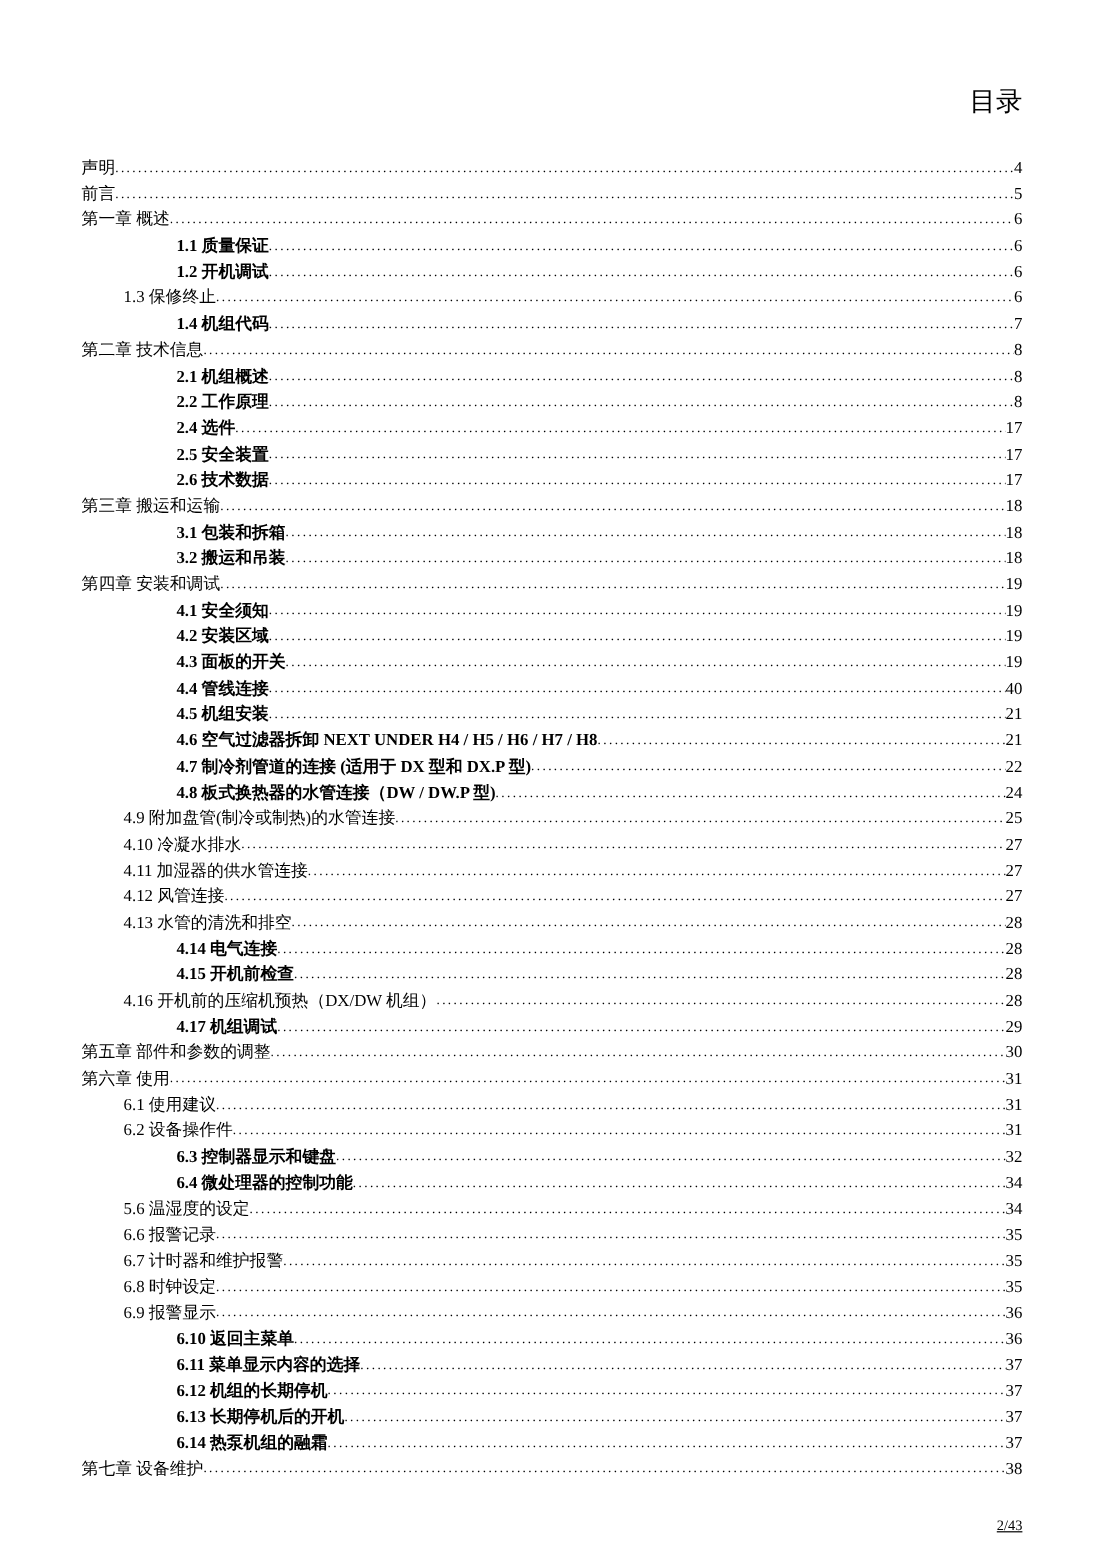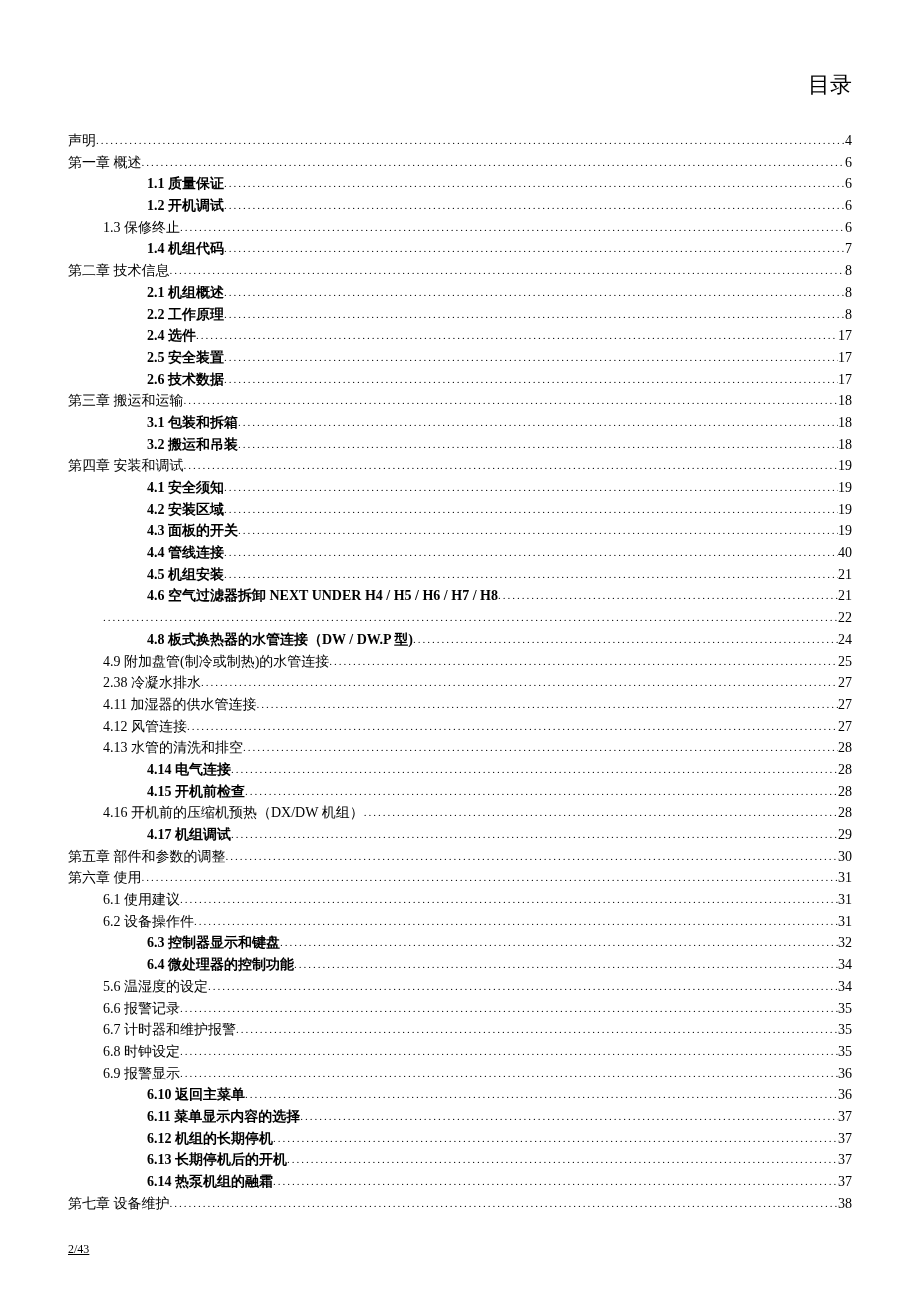--- a/index.html
+++ b/index.html
@@ -53,38 +53,43 @@
       padding-left: 0;
     }
     .level-1 {
       padding-left: 35px;
     }
     .bold {
       font-weight: bold;
       margin-left: 44px;
     }
     .footer {
-      text-align: left;
+      text-align: right;
       margin-top: 28px;
       font-size: 12px;
       text-decoration: underline;
     }
   </style>
 </head>
 <body>
 
 <h1 class="title">目录</h1>
 
 <div class="toc" id="toc-container">
     <div class="toc-row level-0">
       <span class="toc-label">声明 </span>
       <span class="toc-dots"></span>
       <span class="toc-page">4</span>
     </div>
     <div class="toc-row level-0">
+      <span class="toc-label">前言 </span>
+      <span class="toc-dots"></span>
+      <span class="toc-page">5</span>
+    </div>
+    <div class="toc-row level-0">
       <span class="toc-label">第一章  概述 </span>
       <span class="toc-dots"></span>
       <span class="toc-page">6</span>
     </div>
     <div class="toc-row level-1">
       <span class="toc-label bold">1.1 质量保证</span>
       <span class="toc-dots"></span>
       <span class="toc-page">6</span>
     </div>
     <div class="toc-row level-1">
@@ -176,35 +181,36 @@
       <span class="toc-label bold">4.5  机组安装</span>
       <span class="toc-dots"></span>
       <span class="toc-page">21</span>
     </div>
     <div class="toc-row level-1">
       <span class="toc-label bold">4.6  空气过滤器拆卸  NEXT UNDER H4 / H5 / H6 / H7 / H8</span>
       <span class="toc-dots"></span>
       <span class="toc-page">21</span>
     </div>
     <div class="toc-row level-1">
+      <span class="toc-label bold">4.7  制冷剂管道的连接 (适用于 DX 型和 DX.P 型)</span>
       <span class="toc-dots"></span>
       <span class="toc-page">22</span>
     </div>
     <div class="toc-row level-1">
       <span class="toc-label bold">4.8  板式换热器的水管连接（DW / DW.P 型)</span>
       <span class="toc-dots"></span>
       <span class="toc-page">24</span>
     </div>
     <div class="toc-row level-1">
       <span class="toc-label">4.9 附加盘管(制冷或制热)的水管连接</span>
       <span class="toc-dots"></span>
       <span class="toc-page">25</span>
     </div>
     <div class="toc-row level-1">
-      <span class="toc-label">2.38 冷凝水排水 </span>
+      <span class="toc-label">4.10 冷凝水排水 </span>
       <span class="toc-dots"></span>
       <span class="toc-page">27</span>
     </div>
     <div class="toc-row level-1">
       <span class="toc-label">4.11 加湿器的供水管连接 </span>
       <span class="toc-dots"></span>
       <span class="toc-page">27</span>
     </div>
     <div class="toc-row level-1">
       <span class="toc-label">4.12 风管连接 </span>

